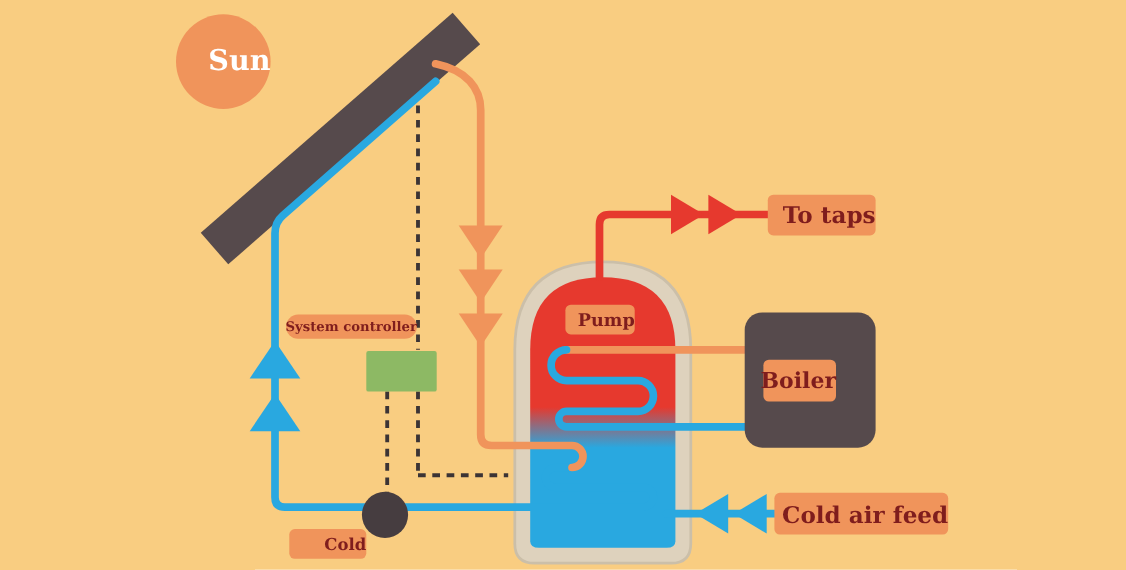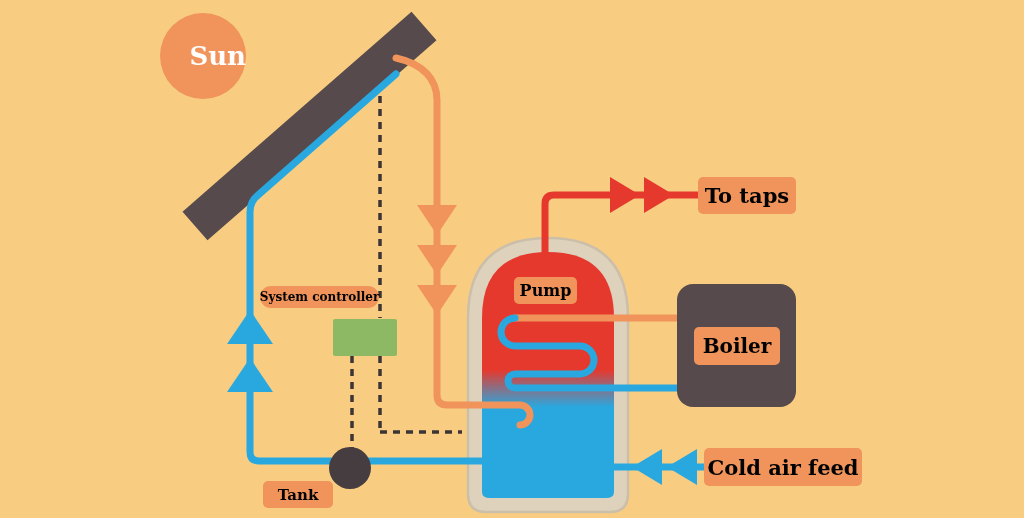--- a/index.html
+++ b/index.html
@@ -17,32 +17,32 @@
   .arr-blue   { fill: var(--cold-pipe-blue, #29a8e0); }
   .arr-orange { fill: var(--hot-pipe-orange, #f0945b); }
   .arr-red    { fill: var(--hot-water-red, #e6392e); }
   .panel-bar  { stroke: var(--panel-dark, #564a4c); }
   .tank-shell { fill: var(--tank-shell, #ded2bd); stroke:#cbbfa9; stroke-width:2.5; }
   .boiler-box { fill: var(--panel-dark, #564a4c); }
   .pump-dot   { fill:#463d40; }
   .ctrl-box   { fill: var(--controller-green, #8db964); }
 
   .badge {
-    position:absolute; background: var(--badge-orange, #f0945b); color:#000000;
-    font-weight:bold; display:flex; align-items:center; justify-content:center;
+    position:absolute; background: var(--badge-orange, #f0945b); color:#7f1d1d;
+    font-weight:bold; display:flex; align-items:center; justify-content:flex-end;
     border-radius:5px; white-space:nowrap;
   }
   #sun-circle {
     position:absolute; left:160px; top:13px; width:86px; height:86px;
     border-radius:50%; background: var(--badge-orange, #f0945b);
     color:#fff; font-weight:bold; font-size:26px;
     display:flex; align-items:center; justify-content:flex-end;
   }
   #badge-to-taps   { left:698px; top:177px; width:98px;  height:37px; font-size:21px; }
-  #badge-boiler    { left:694px; top:327px; width:86px;  height:38px; font-size:20px; }
+  #badge-boiler    { left:694px; top:327px; width:66px;  height:38px; font-size:20px; }
   #badge-cold-feed { left:704px; top:448px; width:158px; height:38px; font-size:21px; }
   #badge-tank      { left:514px; top:277px; width:63px;  height:27px; font-size:16px; }
   #badge-sysctrl   { left:260px; top:286px; width:119px; height:22px; font-size:12px;border-radius:11px; }
   #badge-pump      { left:263px; top:481px; width:70px;  height:27px; font-size:15px; }
 </style>
 </head>
 <body>
 
 <div class="stage">
 
@@ -129,16 +129,16 @@
 
   <div class="badge" id="badge-boiler">
     <span>Boiler</span>
   </div>
 
   <div class="badge" id="badge-cold-feed">
     <span>Cold air feed</span>
   </div>
 
   <div class="badge" id="badge-pump">
-    <span>Tank</span>
+    <span>Cold</span>
   </div>
 
 </div>
 
 </body></html>

